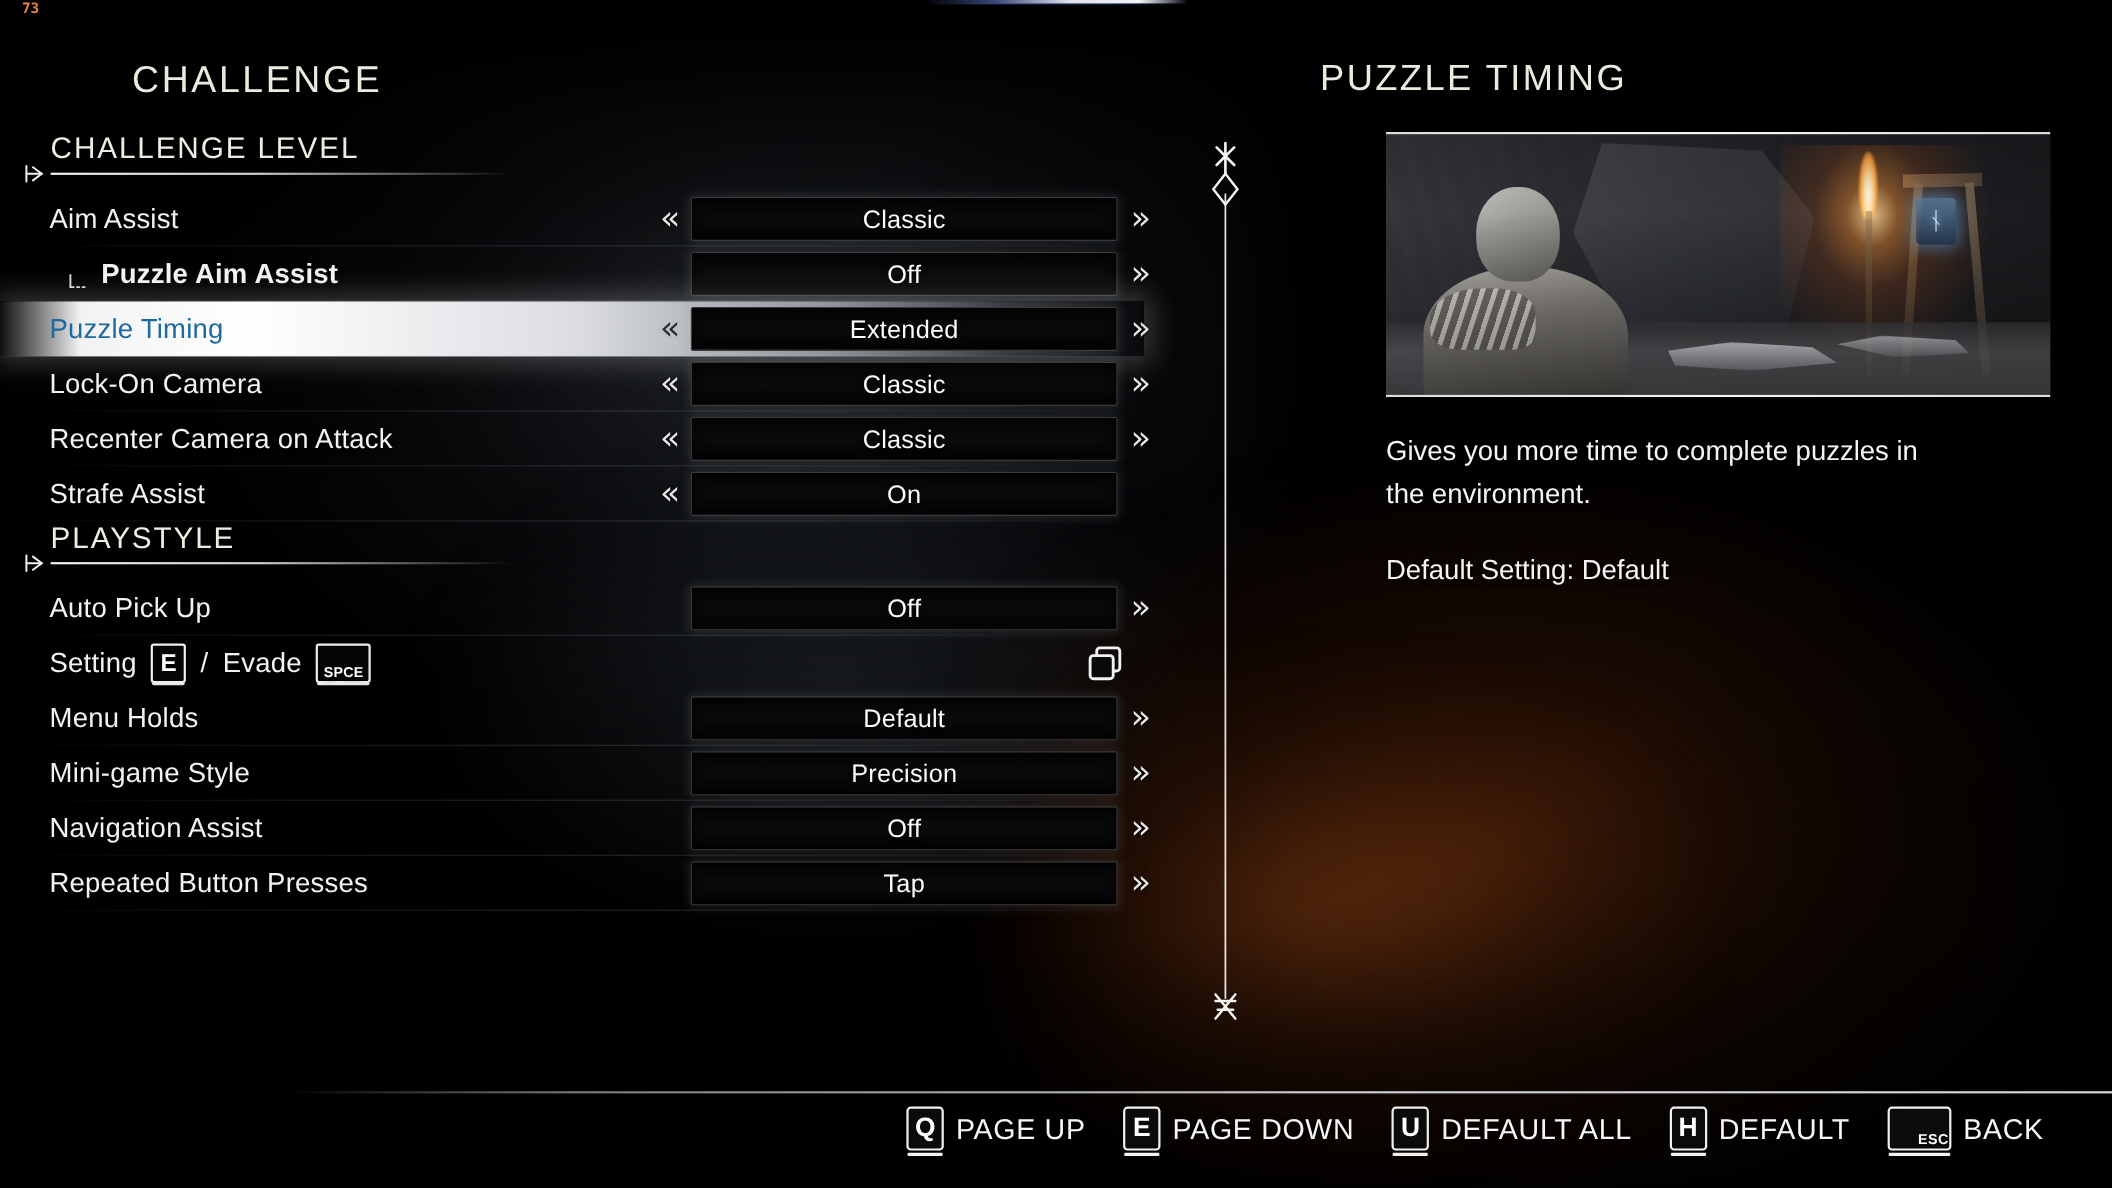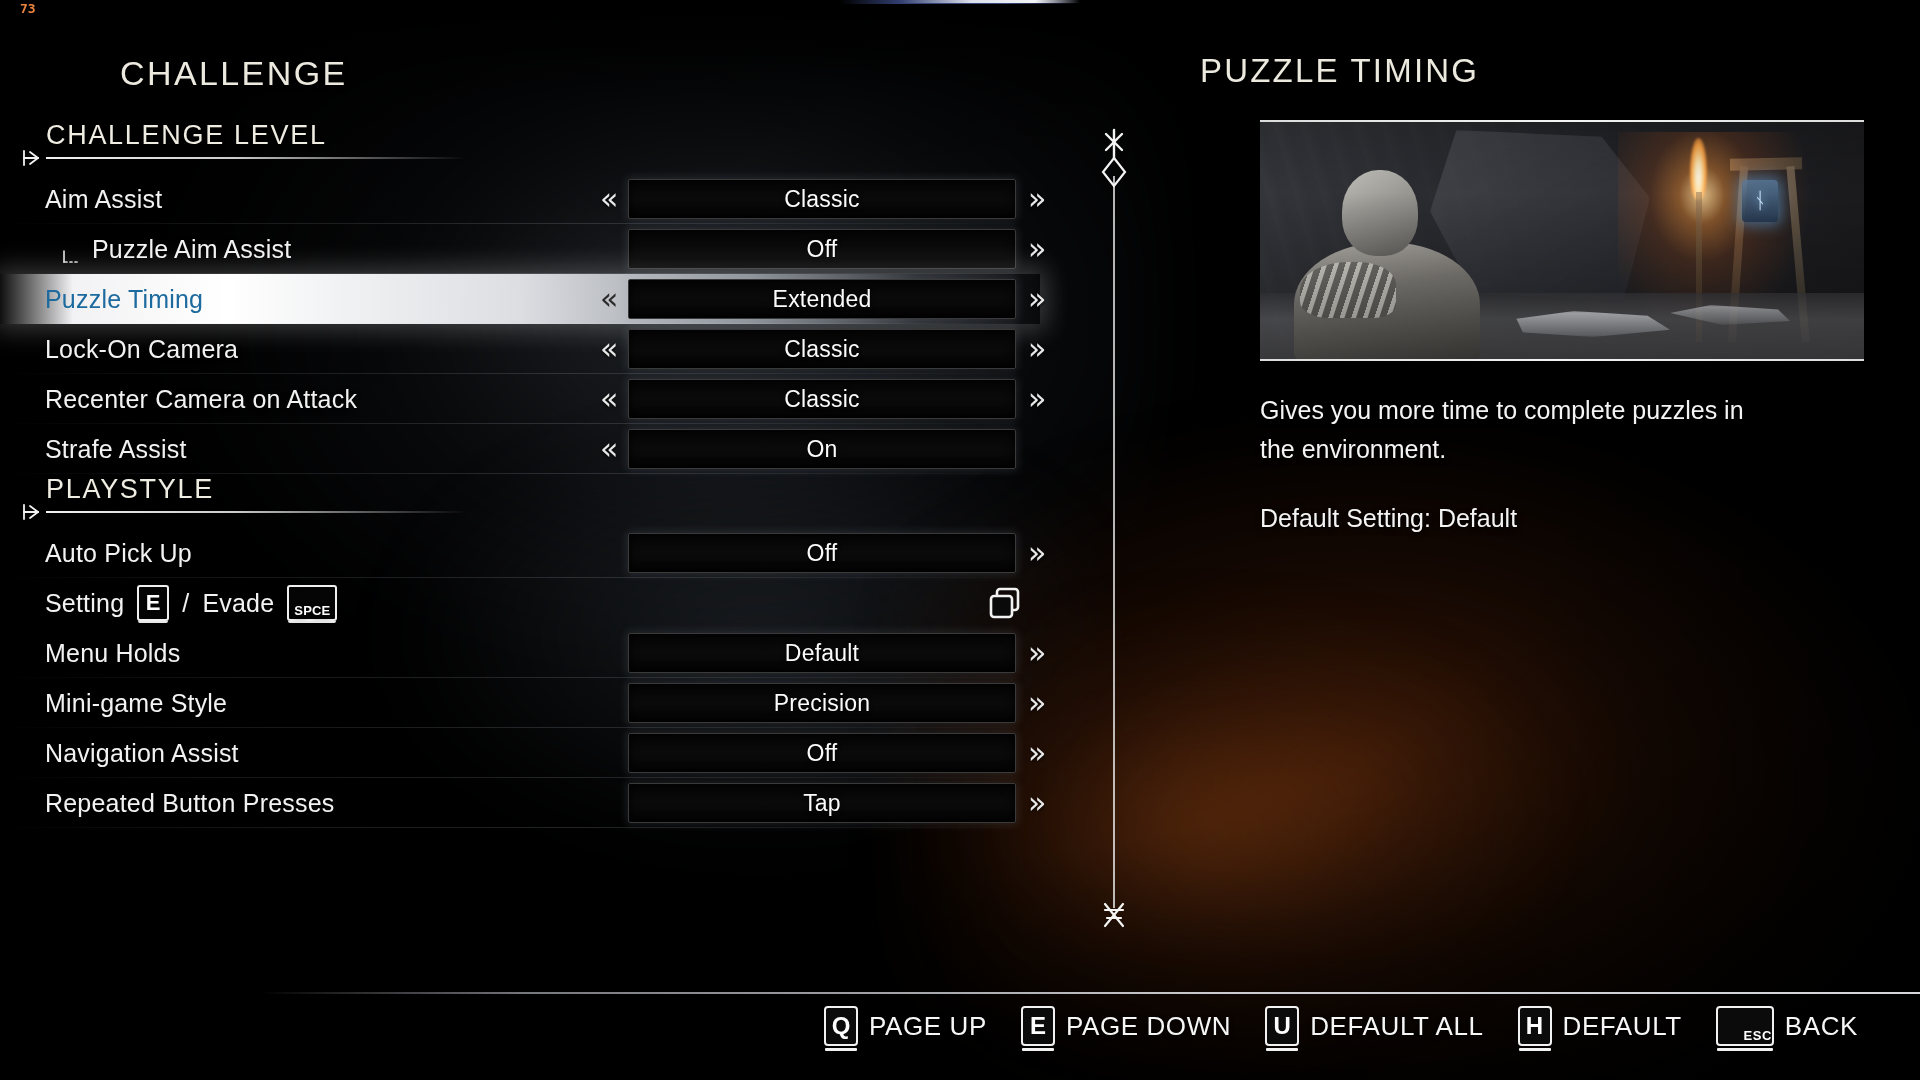--- a/index.html
+++ b/index.html
@@ -122,21 +122,21 @@
     pointer-events: none;
   }
   .row .label {
     position: absolute; left: 45px;
     font-size: 25px; font-weight: 400; color: #f2f2f2;
     letter-spacing: 0.2px;
     text-shadow: 0 2px 5px rgba(0,0,0,0.9);
     white-space: nowrap;
     display: flex; align-items: center; gap: 13px;
   }
-  .row.sub .label { left: 62px; }
+  .row.sub .label { left: 62px; font-weight: bold; }
   .sub-marker {
     display: inline-block; width: 17px; height: 16px; position: relative; top: 2px;
     flex: 0 0 auto;
   }
 
   .arrow {
     position: absolute;
     font-size: 30px; line-height: 1; color: #e9e9e9;
     text-shadow: 0 1px 3px rgba(0,0,0,0.9);
     font-family: "DejaVu Sans", sans-serif;

